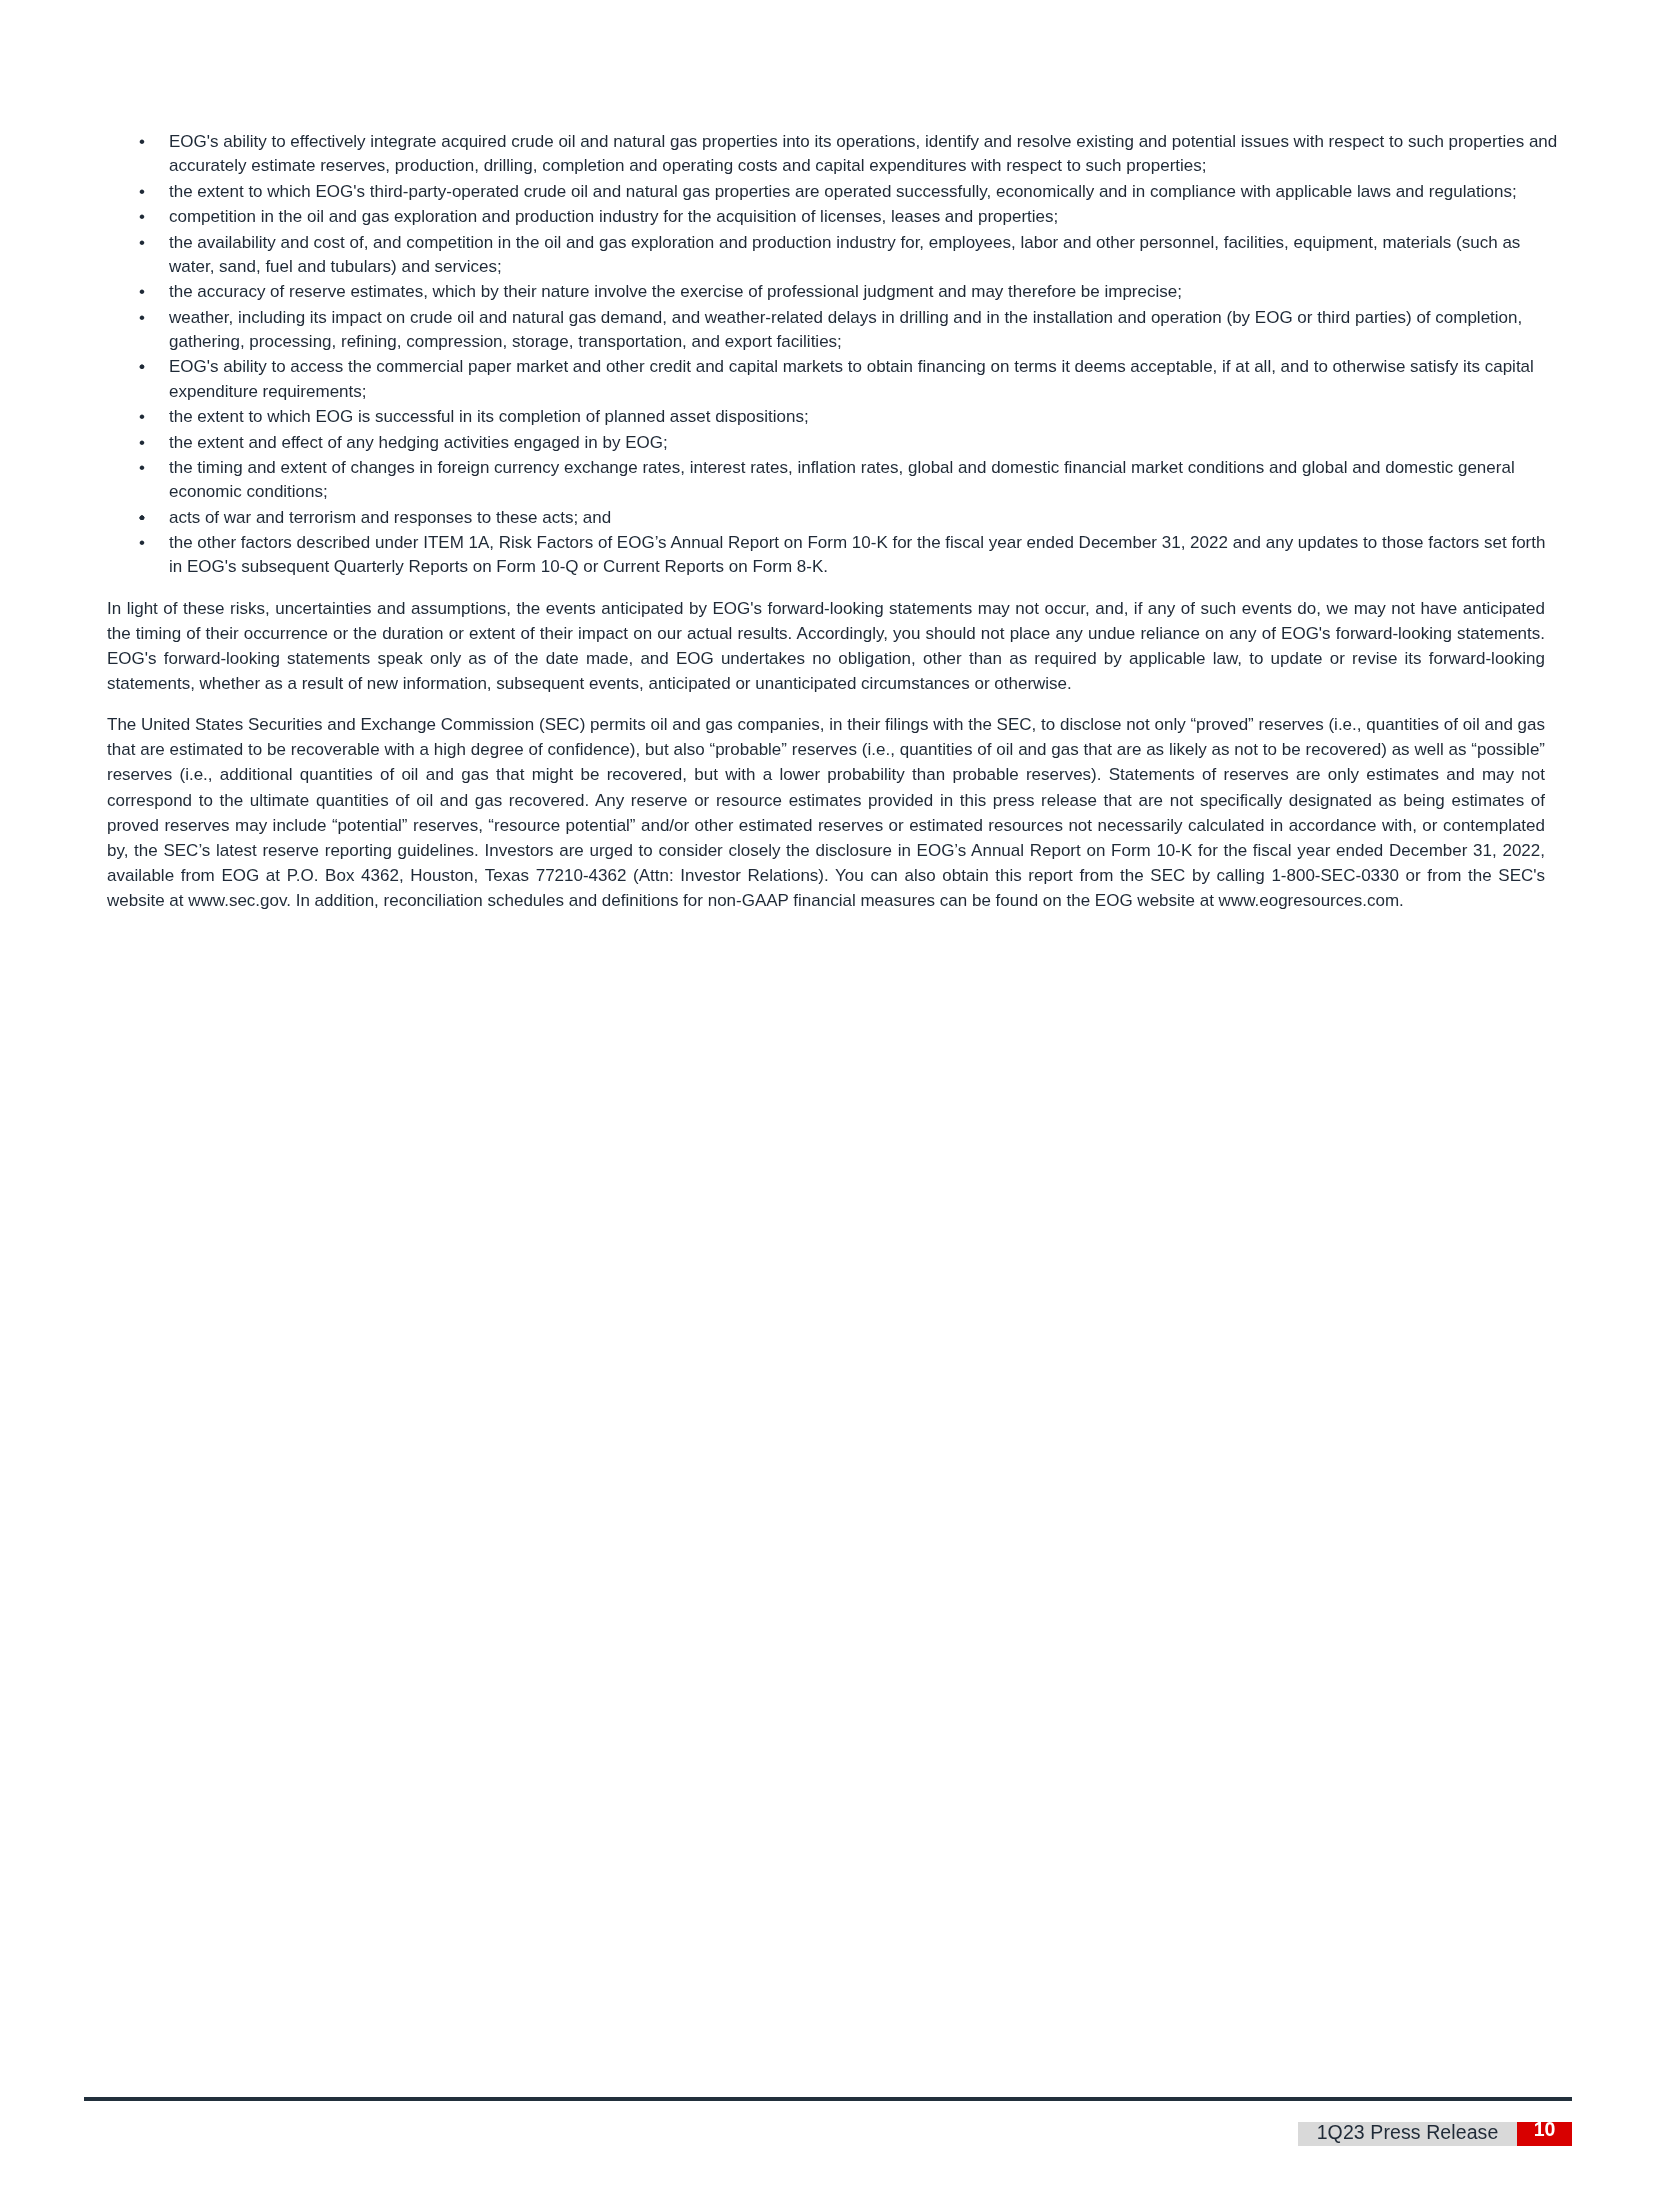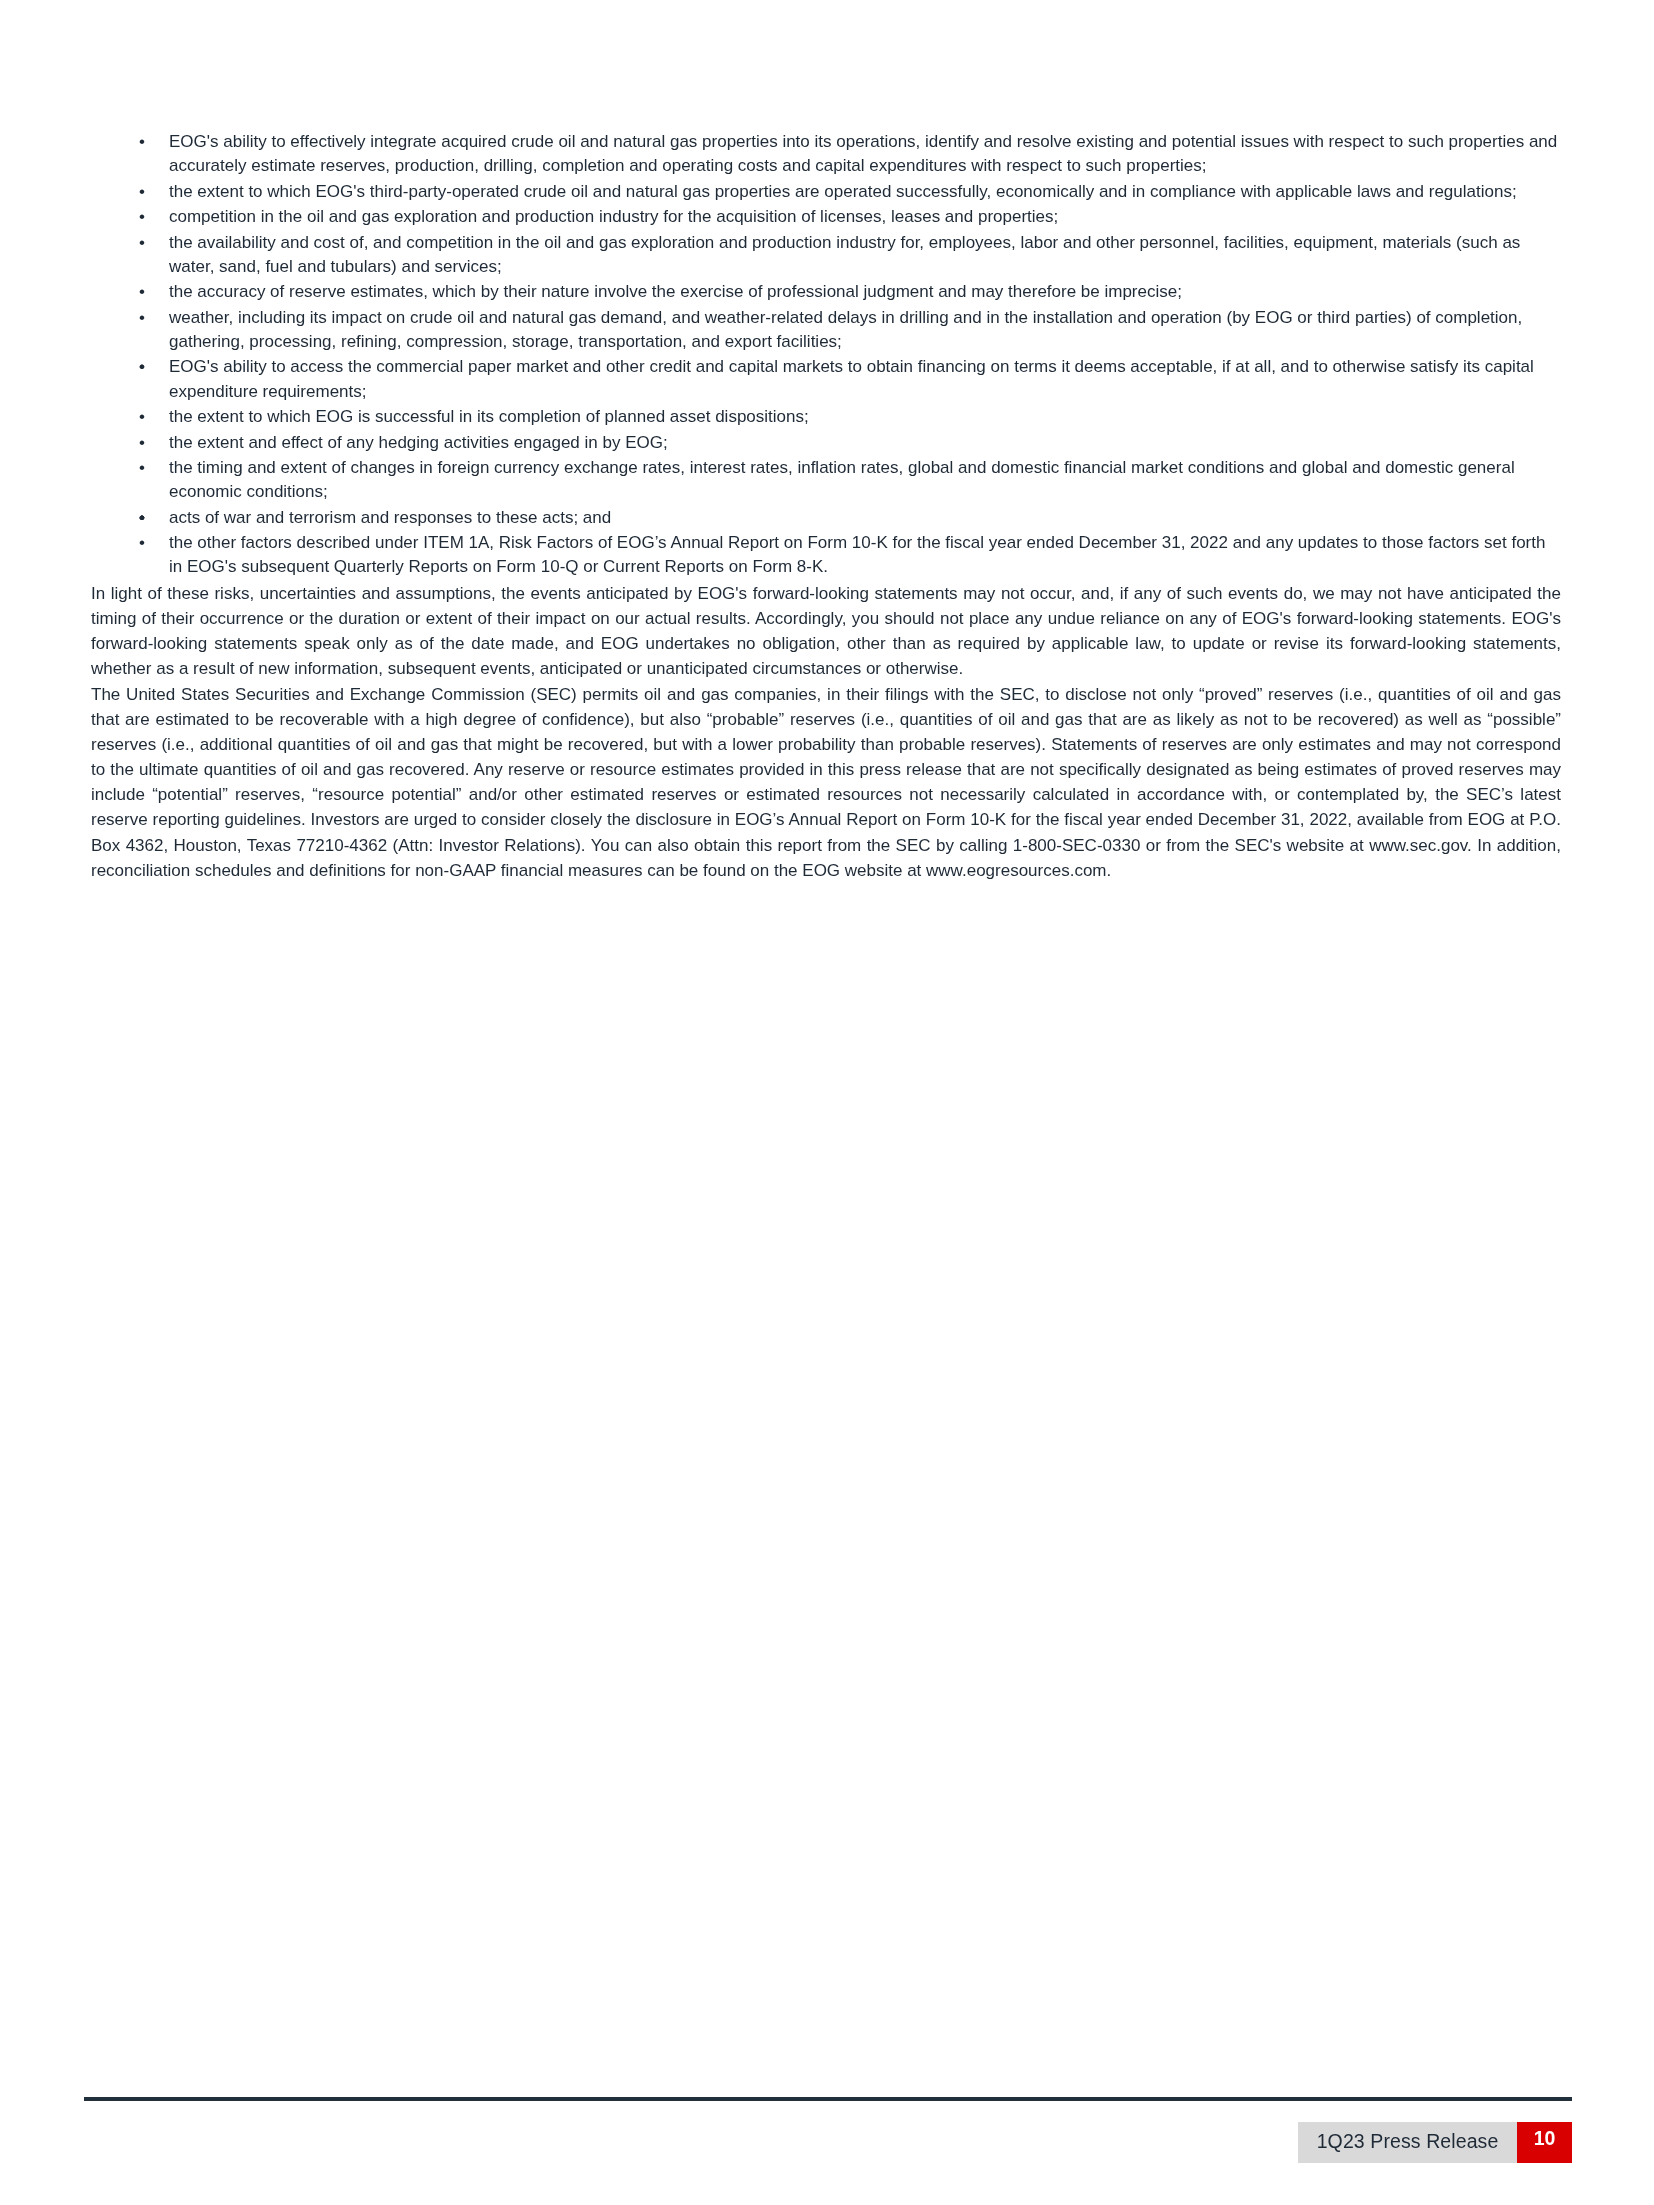--- a/index.html
+++ b/index.html
@@ -56,21 +56,21 @@
     line-height: 1.42;
     font-size: 17px;
     color: #1f2a37;
   }
 
   
   p.body {
     font-size: 17px;
     line-height: 1.48;
     color: #1f2a37;
-    margin: 0;
+    margin: 16px;
     text-align: justify;
     text-justify: inter-word;
   }
   .para-gap-1 { margin-top: 26px; }
   .para-gap-2 { margin-top: 33px; }
 
   
   .footer-rule {
     position: absolute;
     left: 84px;
@@ -78,21 +78,21 @@
     width: 1488px;
     height: 3.7px;
     background: #22303c;
   }
   .footer-tabs {
     position: absolute;
     top: 2122px;
     right: 82px;
     display: flex;
     align-items: stretch;
-    height: 41px;
+    height: 24px;
   }
   .footer-label {
     background: #d9d9d9;
     color: #1f2a37;
     font-size: 19.5px;
     display: flex;
     align-items: center;
     justify-content: center;
     padding: 0 18.6px 2.8px 18.6px;
     letter-spacing: 0.1px;

